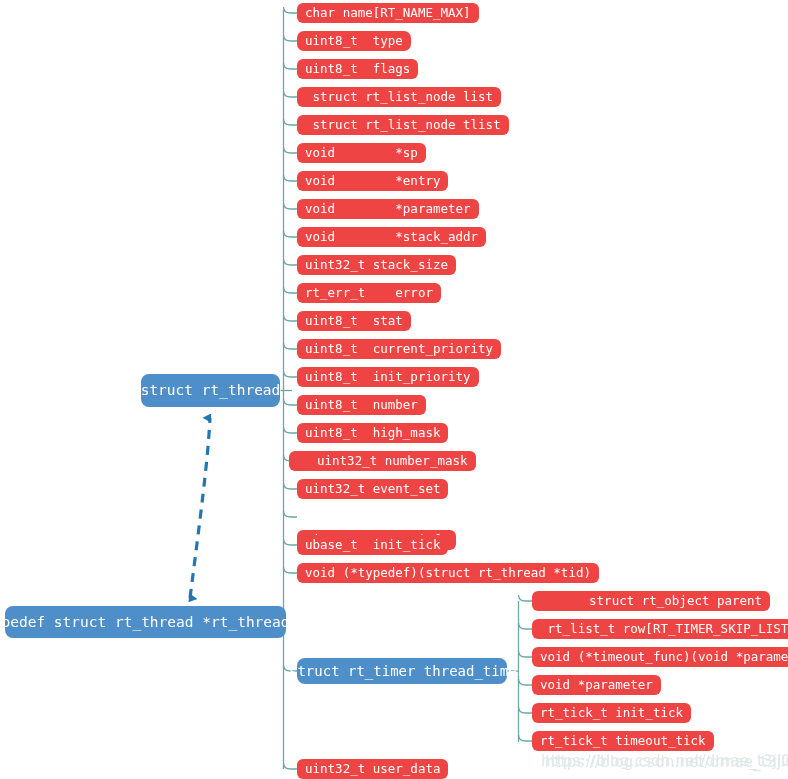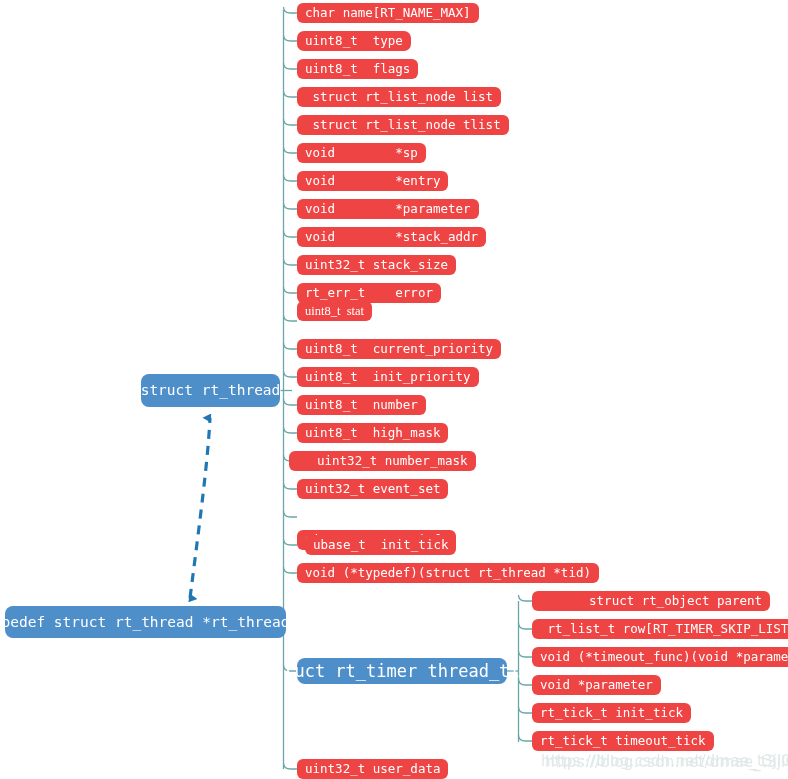--- a/index.html
+++ b/index.html
@@ -67,21 +67,21 @@
     height: 32px;
     justify-content: center;
     font-size: 14.5px;
   }
   #node-thread-timer {
     left: 297px;
     top: 658px;
     width: 210px;
     height: 26px;
     justify-content: center;
-    font-size: 17px;
+    font-size: 14px;
     padding-left: 10px;
   }
   .watermark {
     position: absolute;
     left: 541px;
     top: 752px;
     font-family: "DejaVu Sans", "Liberation Sans", sans-serif;
     font-size: 15px;
     color: #e2e8e8;
     white-space: nowrap;
@@ -163,29 +163,29 @@
       <div class="node teal leaf-label" style="left: 297px; top: 31px; border-radius: 7px;">uint8_t  type</div>
       <div class="node teal leaf-label" style="left: 297px; top: 59px;">uint8_t  flags</div>
       <div class="node teal leaf-label" style="left: 297px; top: 87px;"> struct rt_list_node list</div>
       <div class="node teal leaf-label" style="left: 297px; top: 115px;"> struct rt_list_node tlist</div>
       <div class="node teal leaf-label" style="left: 297px; top: 143px;">void        *sp</div>
       <div class="node teal leaf-label" style="left: 297px; top: 171px;">void        *entry</div>
       <div class="node teal leaf-label" style="left: 297px; top: 199px;">void        *parameter</div>
       <div class="node teal leaf-label" style="left: 297px; top: 227px;">void        *stack_addr</div>
       <div class="node teal leaf-label" style="left: 297px; top: 255px;">uint32_t stack_size</div>
       <div class="node teal leaf-label" style="left: 297px; top: 283px;">rt_err_t    error</div>
-      <div class="node teal leaf-label" style="left: 297px; top: 301px; font-family: Liberation Serif, serif;">uint8_t  stat</div>
+      <div class="node teal leaf-label" style="left: 297px; top: 311px;">uint8_t  stat</div>
       <div class="node teal leaf-label" style="left: 297px; top: 339px;">uint8_t  current_priority</div>
       <div class="node teal leaf-label" style="left: 297px; top: 367px;">uint8_t  init_priority</div>
       <div class="node teal leaf-label" style="left: 297px; top: 395px;">uint8_t  number</div>
       <div class="node teal leaf-label" style="left: 297px; top: 423px;">uint8_t  high_mask</div>
       <div class="node teal leaf-label" style="left: 289px; top: 451px; padding-left: 28px;">uint32_t number_mask</div>
       <div class="node teal leaf-label" style="left: 297px; top: 479px;">uint32_t event_set</div>
       <div class="node teal leaf-label" style="left: 297px; top: 507px; margin-top: 23px;">uint8_t  event_info</div>
-      <div class="node teal leaf-label" style="left: 305px; top: 535px;">ubase_t  init_tick</div>
+      <div class="node teal leaf-label" style="left: 297px; top: 535px;">ubase_t  init_tick</div>
       <div class="node teal leaf-label" style="left: 297px; top: 563px;">void (*typedef)(struct rt_thread *tid)</div>
     </div>
 
   <div id="timer-member-layer">
       <div class="node teal leaf-label" style="left: 532px; top: 591px; padding-left: 42px;">  struct rt_object parent</div>
       <div class="node teal leaf-label" style="left: 532px; top: 619px;"> rt_list_t row[RT_TIMER_SKIP_LIST_LEVEL]</div>
       <div class="node teal leaf-label" style="left: 532px; top: 647px;">void (*timeout_func)(void *parameter)</div>
       <div class="node teal leaf-label" style="left: 532px; top: 675px;">void *parameter</div>
       <div class="node teal leaf-label" style="left: 532px; top: 703px;">rt_tick_t init_tick</div>
       <div class="node teal leaf-label" style="left: 532px; top: 731px;">rt_tick_t timeout_tick</div>

